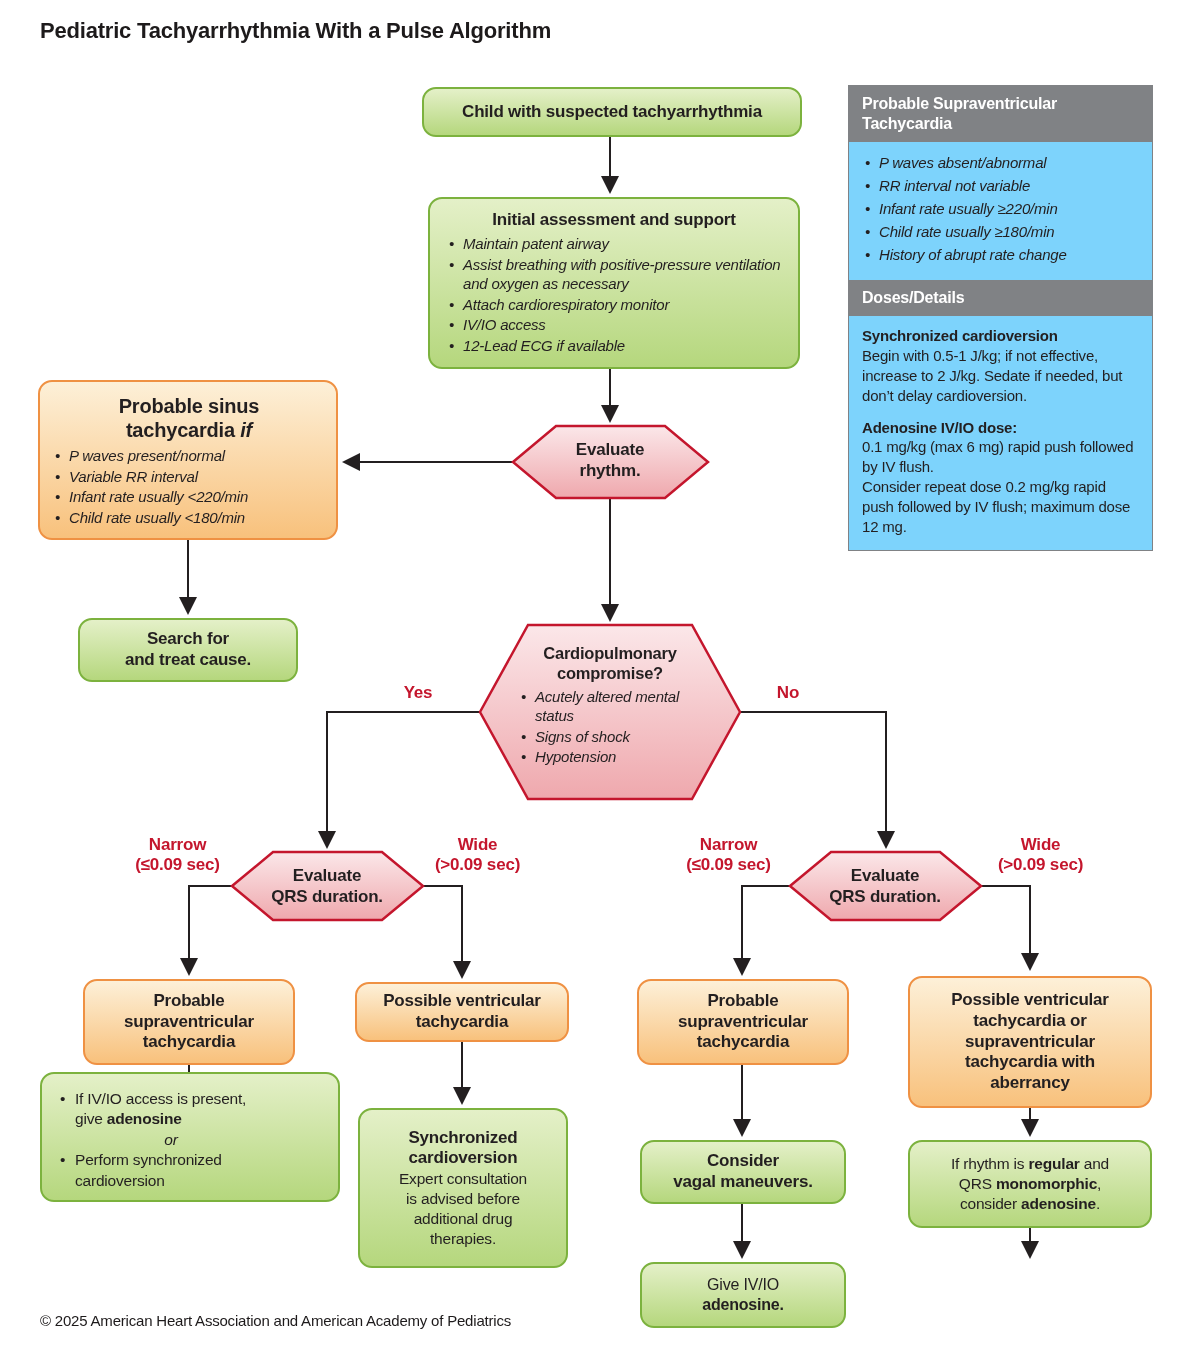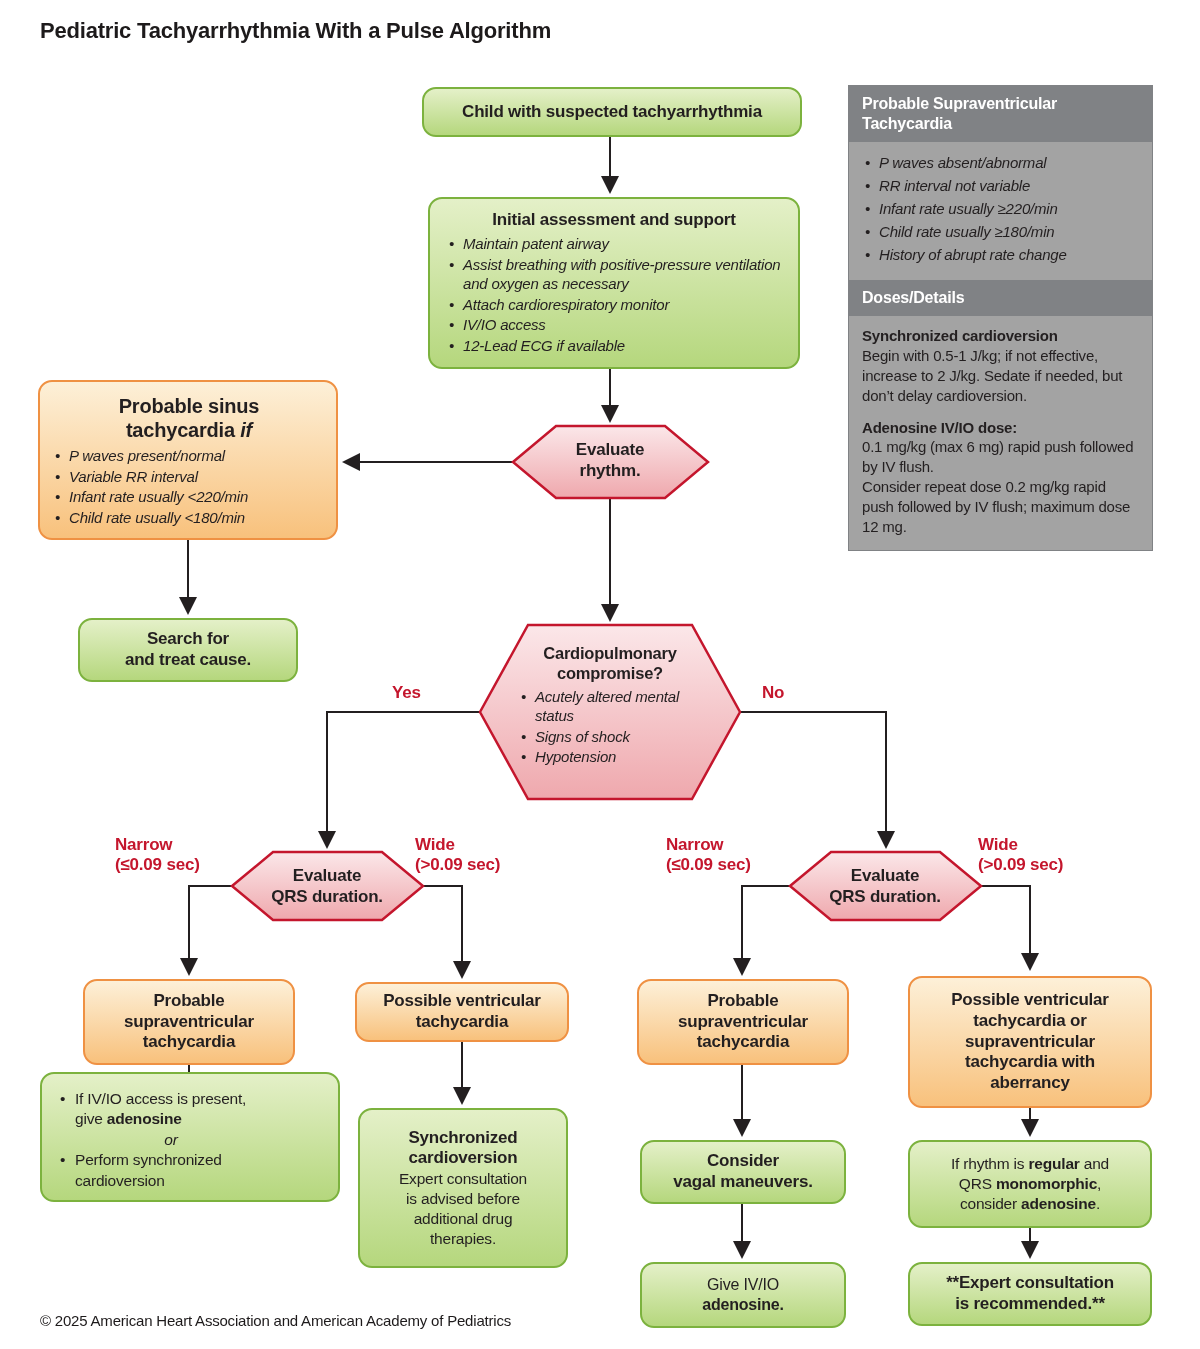--- a/index.html
+++ b/index.html
@@ -31,21 +31,21 @@
   .search{left:78px;top:618px;width:220px;height:64px;}
 
   .hexlabel{position:absolute;text-align:center;font-weight:bold;font-size:17px;line-height:1.22;}
   .hl-rhythm{left:525px;top:440px;width:170px;}
   .hl-qrs-left{left:242px;top:866px;width:170px;}
   .hl-qrs-right{left:800px;top:866px;width:170px;}
   .compromise-content{position:absolute;left:518px;top:644px;width:184px;}
   .compromise-content .box-title{font-size:16.5px;margin-bottom:3px;}
   .compromise-content ul.bullets{font-size:15px;}
 
-  .branch-label{position:absolute;color:#c4162d;font-weight:bold;font-size:17px;line-height:1.18;}
+  .branch-label{position:absolute;color:#c4162d;font-weight:bold;font-size:17px;text-align:center;line-height:1.18;}
   .lbl-yes{left:392px;top:683px;width:52px;}
   .lbl-no{left:762px;top:683px;width:52px;}
   .lbl-narrow-l{left:115px;top:835px;width:125px;}
   .lbl-wide-l{left:415px;top:835px;width:125px;}
   .lbl-narrow-r{left:666px;top:835px;width:125px;}
   .lbl-wide-r{left:978px;top:835px;width:125px;}
 
   .orange1{left:83px;top:979px;width:212px;height:86px;}
   .orange2{left:355px;top:982px;width:214px;height:60px;}
   .orange3{left:637px;top:979px;width:212px;height:86px;}
@@ -55,21 +55,21 @@
   .bullet-line{position:relative;padding-left:19px;}
   .bullet-line::before{content:"\2022";position:absolute;left:4px;}
   .or-line{text-align:center;padding-right:40px;}
   .green2{left:358px;top:1108px;width:210px;height:160px;flex-direction:column;padding:16px 10px;}
   .green2 .body-text{font-size:15.5px;line-height:1.28;}
   .green3{left:640px;top:1140px;width:206px;height:64px;}
   .green5{left:640px;top:1262px;width:206px;height:66px;font-size:16px;line-height:1.25;}
   .green4{left:908px;top:1140px;width:244px;height:88px;font-size:15.5px;line-height:1.3;}
   .green6{left:908px;top:1262px;width:244px;height:64px;}
 
-  .sidebar{position:absolute;left:848px;top:85px;width:305px;box-sizing:border-box;border:1px solid #808285;background:#a3a3a3;}
+  .sidebar{position:absolute;left:848px;top:85px;width:305px;box-sizing:border-box;border:1px solid #808285;background:#7dd3fc;}
   .sb-header{background:#808285;color:#fff;font-weight:bold;font-size:16px;line-height:1.25;padding:8px 13px;white-space:pre-line;}
   .sb-body{padding:10px 13px 13px;}
   .sb-body ul.bullets{line-height:1.47;}
   .sb-sec .sb-h{font-weight:bold;font-size:15px;line-height:1.3;}
   .sb-sec p{margin:0;font-size:15px;line-height:1.33;}
   .sb-sec + .sb-sec{margin-top:12px;}
   .sb-sec p + p{}
 
   .footer{position:absolute;left:40px;top:1312px;font-size:15px;color:#1d1a1b;}
 </style>
@@ -220,19 +220,16 @@
   </div>
 
   <div class="box green cbox green4">
     <div>If rhythm is <strong>regular</strong> and<br>QRS <strong>monomorphic</strong>,<br>consider <strong>adenosine</strong>.</div>
   </div>
 
   <div class="box green cbox green5">
     <div>Give IV/IO<br><strong>adenosine.</strong></div>
   </div>
 
-  <div class="box green cbox bold17 green6">
-    <div>**Expert consultation<br>is recommended.**</div>
-  </div>
 
   <div class="footer">© 2025 American Heart Association and American Academy of Pediatrics</div>
 
 </div>
 
 </body></html>

